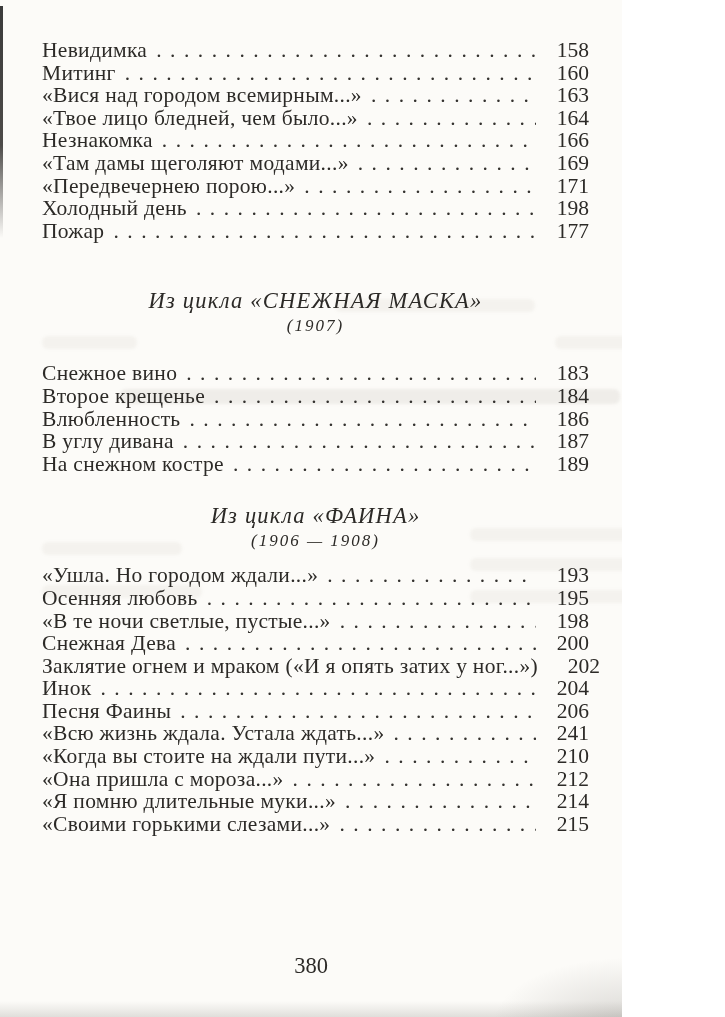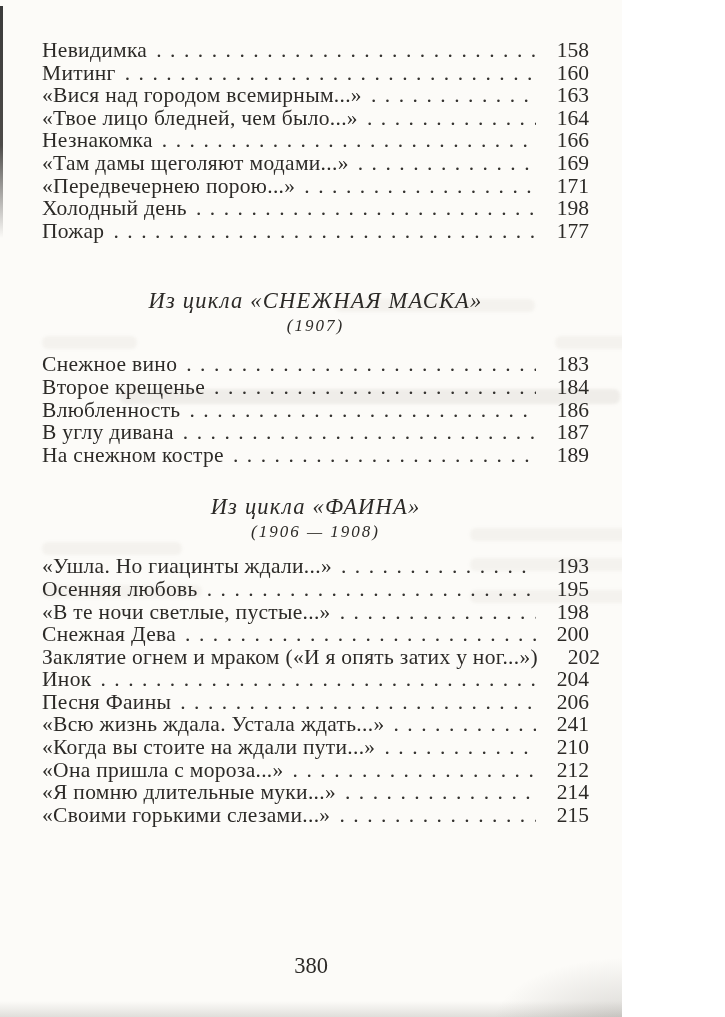--- a/index.html
+++ b/index.html
@@ -48,21 +48,21 @@
   .no-leader .leader::before { content: ""; }
   .num {
     flex: 0 0 auto;
     min-width: 44px;
     text-align: right;
     font-size: 21.5px;
   }
   .heading {
     text-align: center;
     font-style: italic;
-    margin: 46px 0 17px 0;
+    margin: 46px 0 26px 0;
   }
   .section:nth-child(3) .heading {
     margin: 28px 0 13px 0;
   }
   .heading-line1 {
     font-size: 22.5px;
     letter-spacing: 1.2px;
   }
   .heading-line2 {
     font-size: 17px;
@@ -225,21 +225,21 @@
           </div>
         </div>
       </section>
       <section class="section">
         <div class="heading">
           <div class="heading-line1">Из цикла «ФАИНА»</div>
           <div class="heading-line2">(1906 — 1908)</div>
         </div>
         <div class="entries">
           <div class="row">
-            <span class="t">«Ушла. Но гиацинты ждали...»</span>
+            <span class="t">«Ушла. Но городом ждали...»</span>
             <span class="leader"></span>
             <span class="num">193</span>
           </div>
           <div class="row">
             <span class="t">Осенняя любовь</span>
             <span class="leader"></span>
             <span class="num">195</span>
           </div>
           <div class="row">
             <span class="t">«В те ночи светлые, пустые...»</span>

